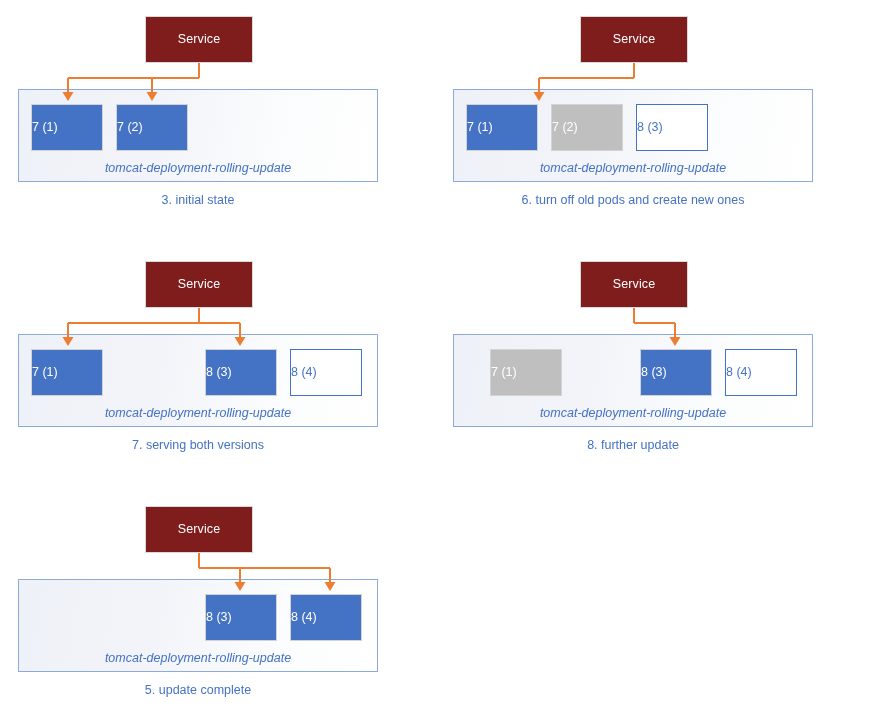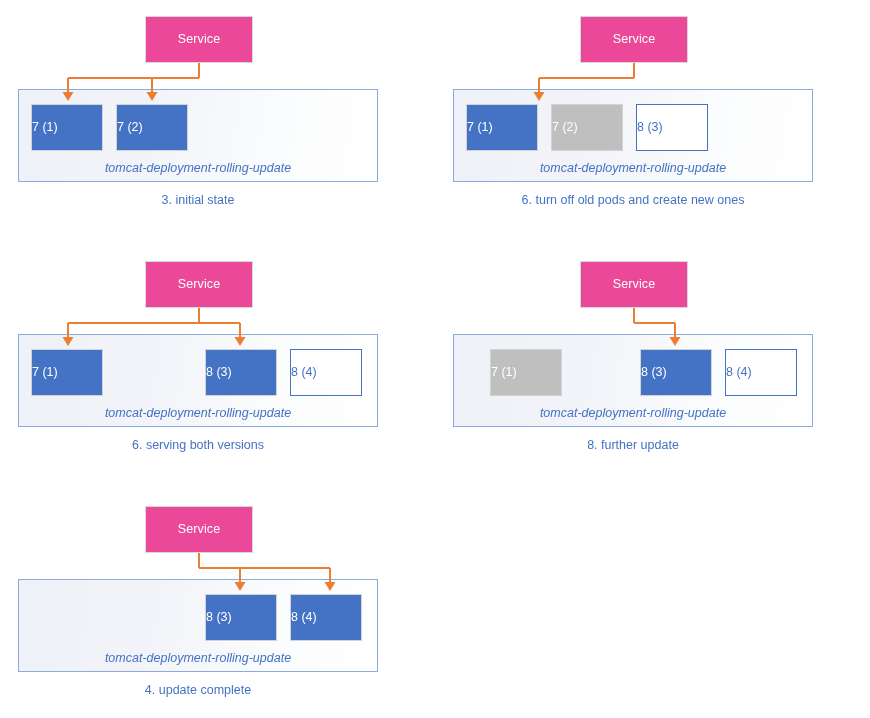--- a/index.html
+++ b/index.html
@@ -29,21 +29,21 @@
     height: 240px;
   }
 
   
   .service-box {
     position: absolute;
     left: 145px;
     top: 16px;
     width: 108px;
     height: 47px;
-    background: #ec4899;
+    background: #7f1d1d;
     border: 1px solid #d9d9d9;
     box-sizing: border-box;
     display: flex;
     align-items: center;
     justify-content: center;
   }
   .service-label {
     color: #ffffff;
     font-size: 12.5px;
     letter-spacing: 0.1px;
@@ -199,21 +199,21 @@
         <span class="service-label">Service</span>
       </div>
       <svg class="connectors" viewBox="0 0 435 240" width="435" height="240">
         <path class="conn-path" d="M 199 63 L 199 78"></path>
         <path class="conn-path" d="M 68 78 L 240 78"></path>
         <path class="conn-path" d="M 68 78 L 68 92"></path>
         <polygon class="conn-head" points="62.5,92 73.5,92 68,101"></polygon>
         <path class="conn-path" d="M 240 78 L 240 92"></path>
         <polygon class="conn-head" points="234.5,92 245.5,92 240,101"></polygon>
       </svg>
-      <div class="caption">6. serving both versions</div>
+      <div class="caption">7. serving both versions</div>
     </div>
     <div class="panel" style="left: 435px; top: 245px;">
       <div class="deployment-box">
         <div class="deployment-name">tomcat-deployment-rolling-update</div>
       </div>
       <div class="pod gray" style="left: 55px; top: 104px;">
         <span>7 (1)</span>
       </div>
       <div class="pod blue" style="left: 205px; top: 104px;">
         <span>8 (3)</span>
@@ -246,15 +246,15 @@
         <span class="service-label">Service</span>
       </div>
       <svg class="connectors" viewBox="0 0 435 240" width="435" height="240">
         <path class="conn-path" d="M 199 63 L 199 78"></path>
         <path class="conn-path" d="M 199 78 L 330 78"></path>
         <path class="conn-path" d="M 240 78 L 240 92"></path>
         <polygon class="conn-head" points="234.5,92 245.5,92 240,101"></polygon>
         <path class="conn-path" d="M 330 78 L 330 92"></path>
         <polygon class="conn-head" points="324.5,92 335.5,92 330,101"></polygon>
       </svg>
-      <div class="caption">4. update complete</div>
+      <div class="caption">5. update complete</div>
     </div>
   </div>
 
 </body></html>

